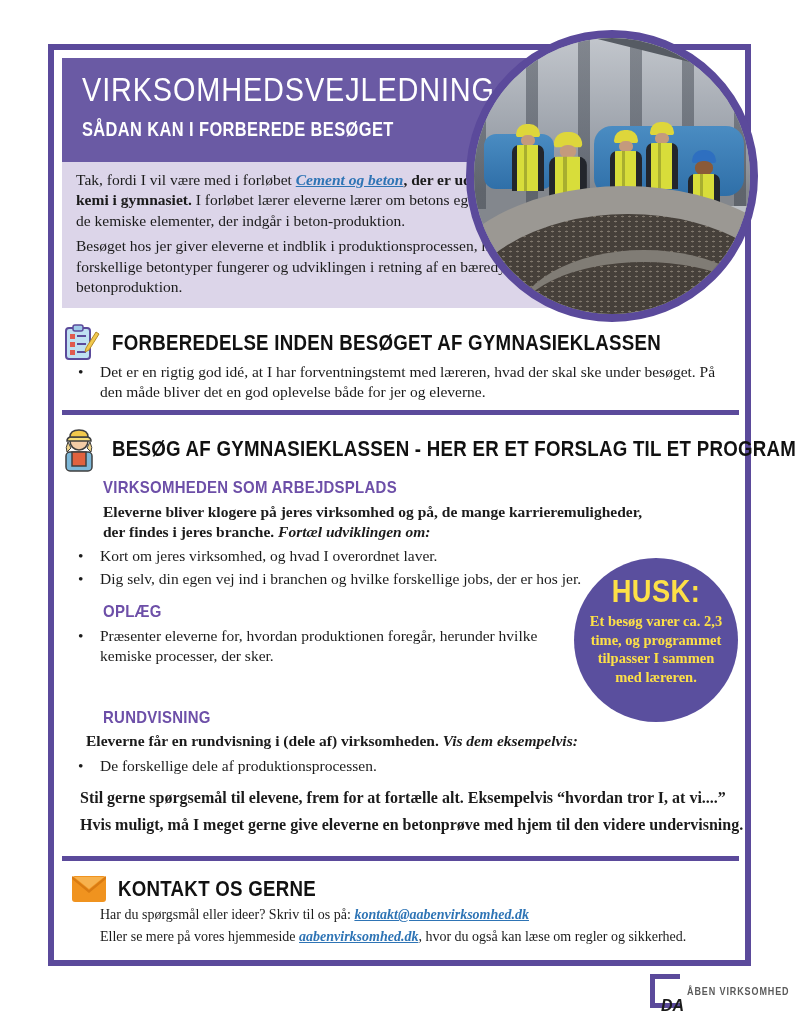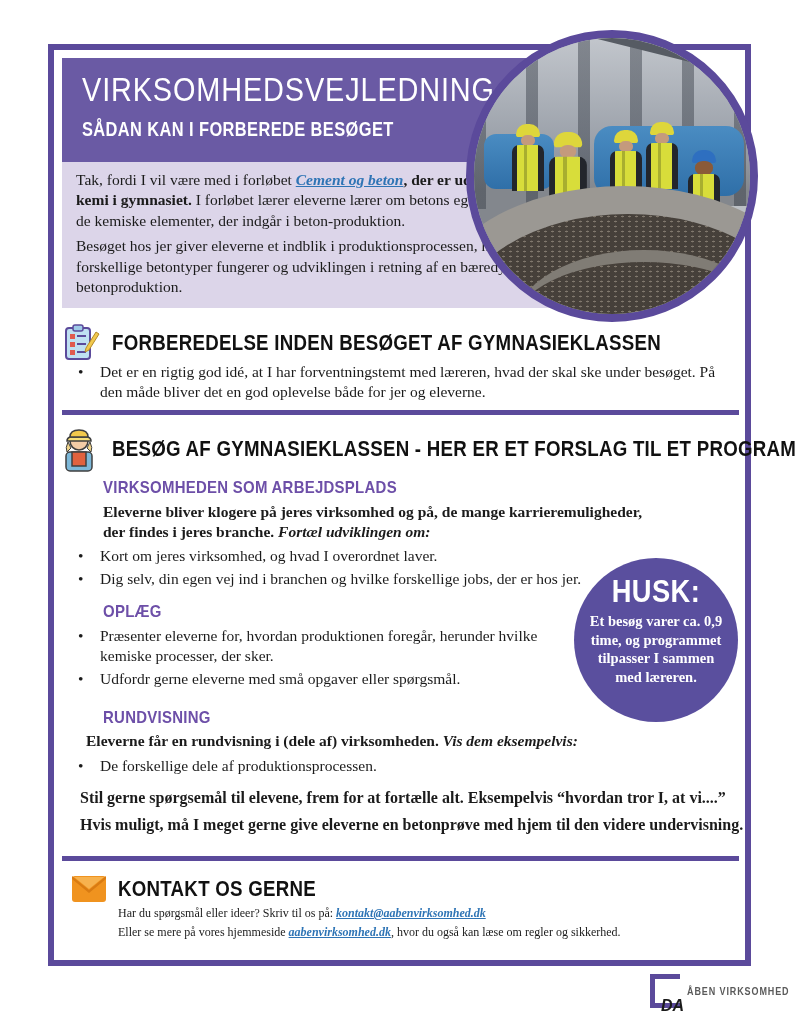--- a/index.html
+++ b/index.html
@@ -67,30 +67,30 @@
   .bullets{position:absolute;font-size:15.5px;line-height:1.3;}
   .bullet{position:relative;padding-left:28px;margin-bottom:3px;}
   .bullet::before{content:"\2022";position:absolute;left:6px;}
   .btext{position:absolute;font-size:15.5px;line-height:1.3;}
   .bold{font-weight:700;}
   .bolditalic{font-weight:700;font-style:italic;}
   .note{position:absolute;font-weight:700;font-size:16px;white-space:nowrap;text-align:center;}
 
   
   .husk{position:absolute;left:574px;top:558px;width:164px;height:164px;border-radius:50%;
-        background:#5a4f9e;color:#ffffff;text-align:center;z-index:6;}
+        background:#5a4f9e;color:#fde047;text-align:center;z-index:6;}
   .husk-title{font-family:"Liberation Sans",sans-serif;font-weight:700;font-size:31px;
         letter-spacing:.5px;margin-top:16px;transform:scaleX(.88);}
   .husk-body{font-weight:700;font-size:14.5px;line-height:1.28;padding:2px 14px 0;}
 
   
   .icon{flex:0 0 auto;}
 
   
-  .contact-lines{position:absolute;left:100px;top:904px;font-size:12px;line-height:1.55;white-space:nowrap;margin-left:18px;}
+  .contact-lines{position:absolute;left:100px;top:904px;font-size:14px;line-height:1.55;white-space:nowrap;}
 
   
   .logo{position:absolute;left:650px;top:974px;display:flex;align-items:center;gap:7px;z-index:2;}
   .logo-bracket{position:relative;width:30px;height:34px;box-sizing:border-box;
         border-left:5px solid #5b4a9b;border-top:5px solid #5b4a9b;border-bottom:5px solid #5b4a9b;}
   .logo-da{position:absolute;left:6px;top:3px;font-family:"Liberation Sans",sans-serif;
         font-style:italic;font-weight:700;font-size:16px;color:#1a1a1a;margin-top:15px;}
   .logo-text{font-family:"Liberation Sans",sans-serif;font-size:10px;font-weight:700;color:#5a5a5a;
         letter-spacing:1px;transform:scaleX(.9);transform-origin:left center;white-space:nowrap;}
 </style>
@@ -185,26 +185,25 @@
     <span class="bold">Eleverne bliver klogere på jeres virksomhed og på, de mange karrieremuligheder, der findes i jeres branche. </span><span class="bolditalic">Fortæl udviklingen om:</span>
   </div>
   <div class="bullets" style="left:72px;top:546px;width:580px;">
     <div class="bullet">Kort om jeres virksomhed, og hvad I overordnet laver.</div>
     <div class="bullet">Dig selv, din egen vej ind i branchen og hvilke forskellige jobs, der er hos jer.</div>
   </div>
 
   <div class="h-purple" style="left:103px;top:602px;">OPLÆG</div>
   <div class="bullets" style="left:72px;top:626px;width:495px;">
     <div class="bullet">Præsenter eleverne for, hvordan produktionen foregår, herunder hvilke kemiske processer, der sker.</div>
-    <div class="bullet">Udfordr gerne eleverne med små opgaver eller spørgsmål.</div>
   </div>
 
   <div class="husk">
     <div class="husk-title">HUSK:</div>
-    <div class="husk-body">Et besøg varer ca. 0,9 time, og programmet tilpasser I sammen med læreren.</div>
+    <div class="husk-body">Et besøg varer ca. 2,3 time, og programmet tilpasser I sammen med læreren.</div>
   </div>
 
   <div class="h-purple" style="left:103px;top:708px;">RUNDVISNING</div>
   <div class="btext" style="left:86px;top:731px;width:560px;">
     <span class="bold">Eleverne får en rundvisning i (dele af) virksomheden. </span><span class="bolditalic">Vis dem eksempelvis:</span>
   </div>
   <div class="bullets" style="left:72px;top:756px;width:580px;">
     <div class="bullet">De forskellige dele af produktionsprocessen.</div>
   </div>
 

